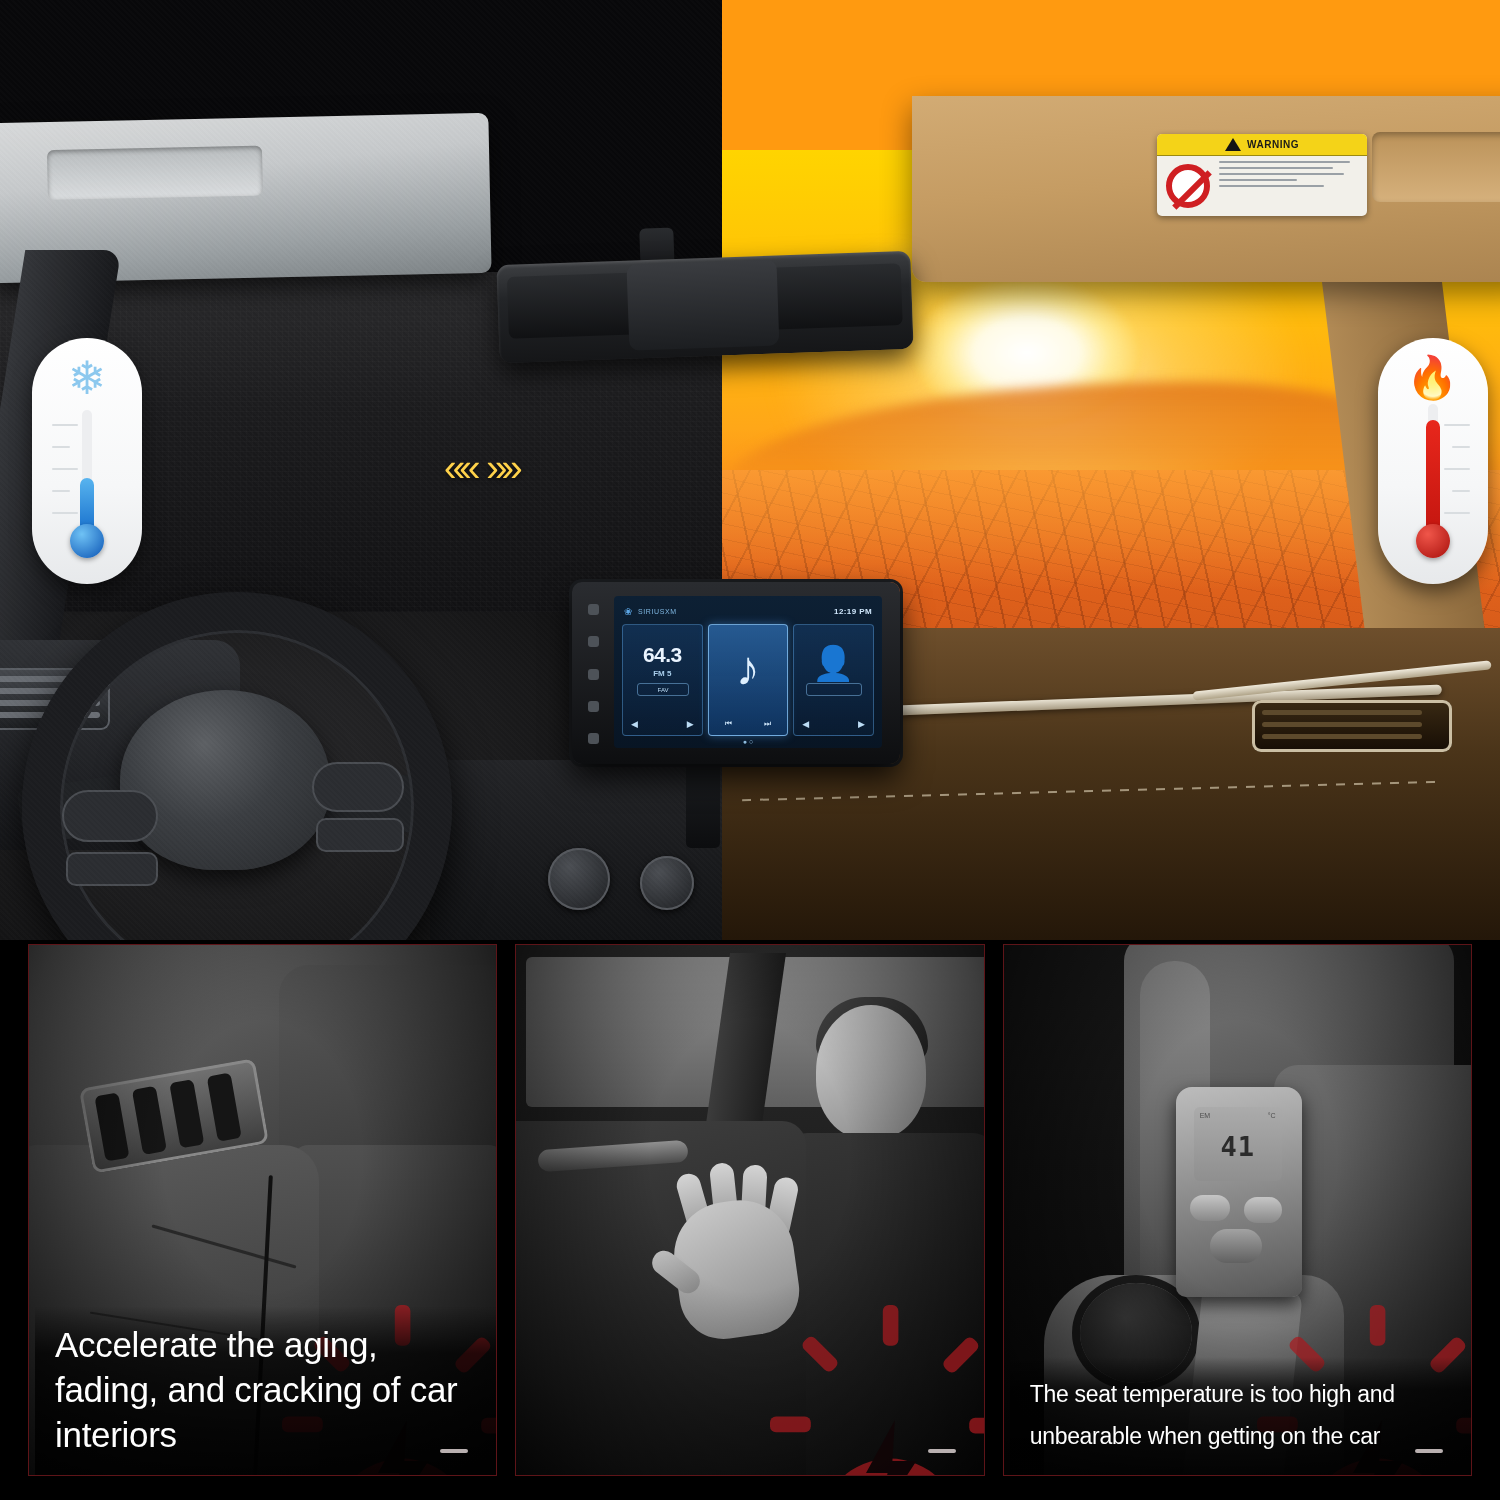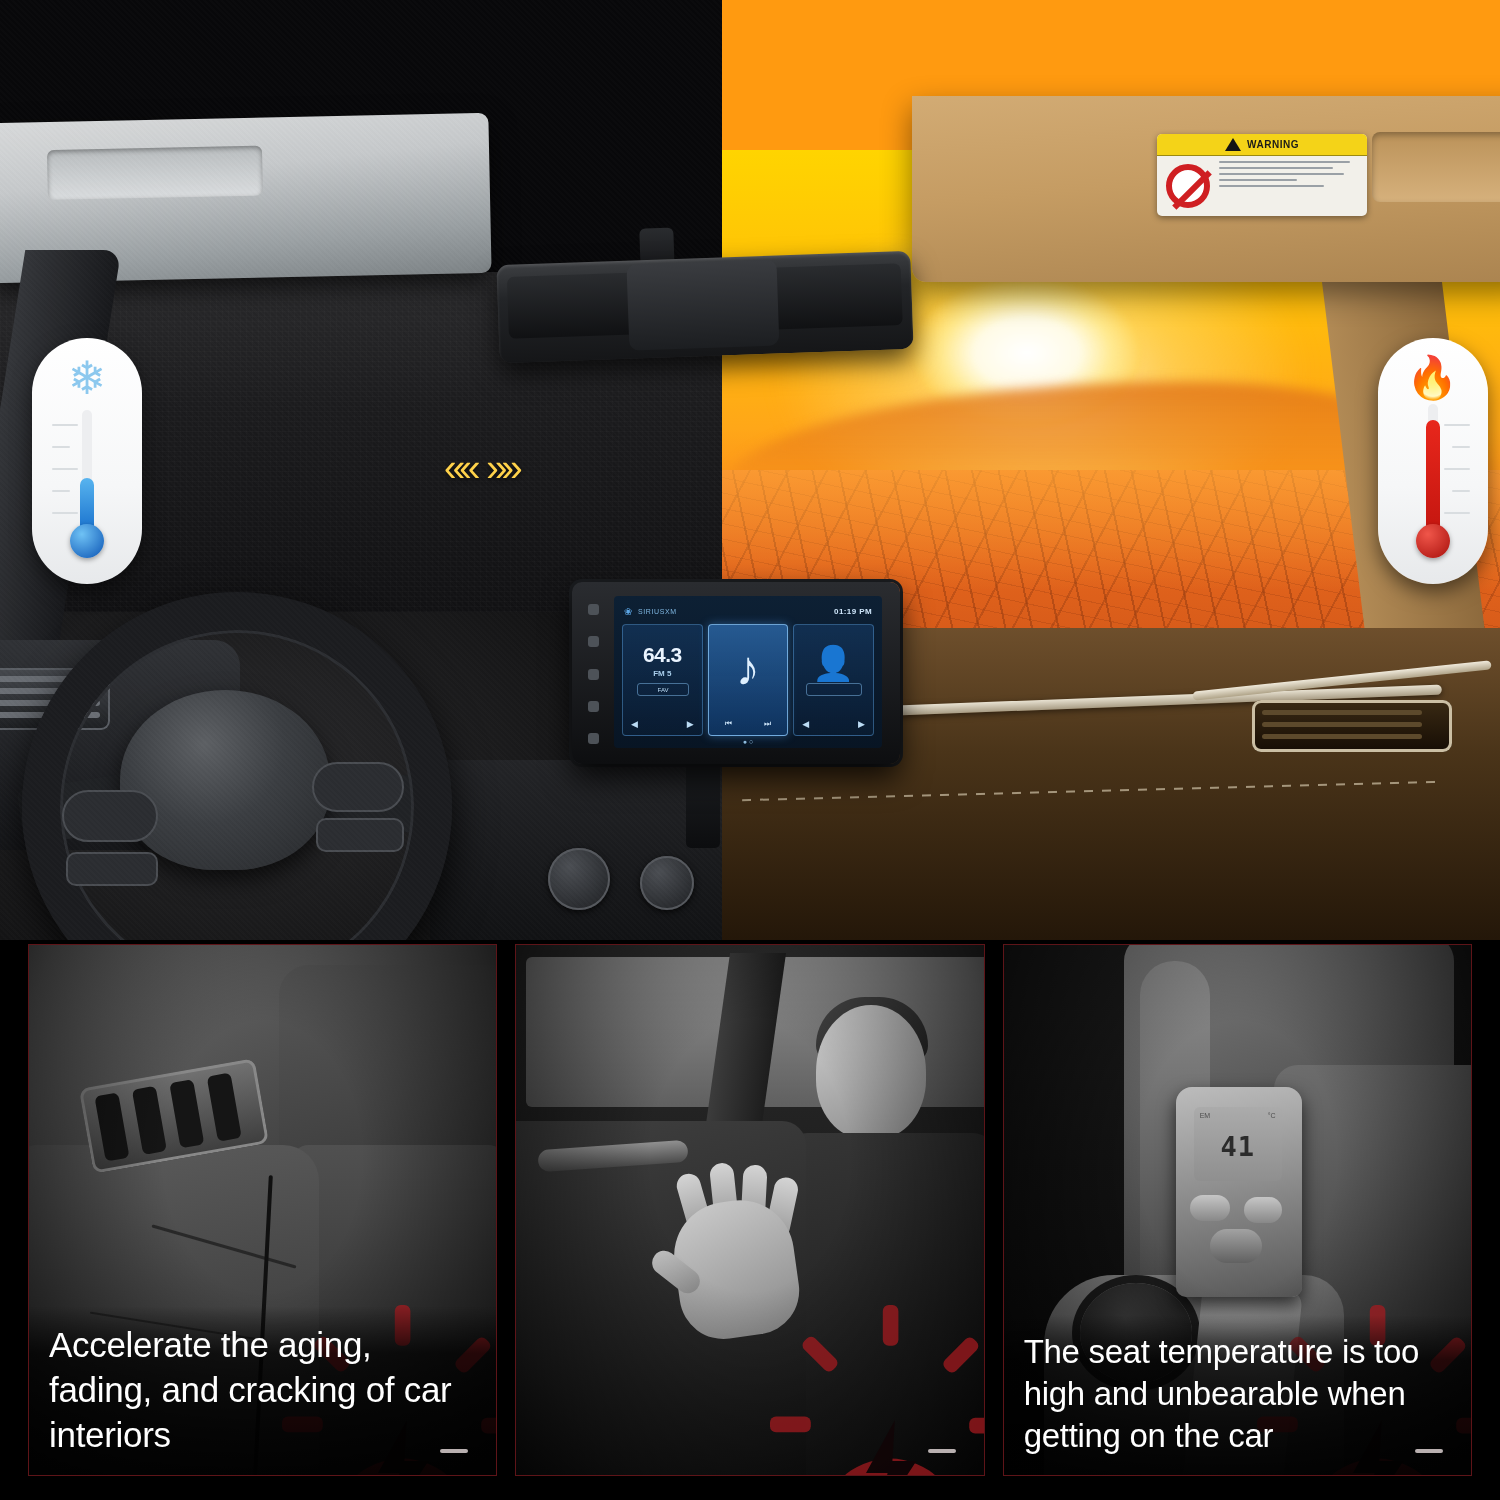--- a/index.html
+++ b/index.html
@@ -304,24 +304,24 @@
       border-radius:16px; background:linear-gradient(170deg,#97999c,#3e4042); }
   .p3-hand { position:absolute; left:40px; top:330px; width:300px; height:230px; border-radius:70px 40px 0 0;
       background:linear-gradient(170deg,#7e8083,#303133); }
   .p3-watch { position:absolute; left:36px; top:8px; width:112px; height:100px; border-radius:50%;
       background:radial-gradient(circle at 40% 35%, #3b3d3f, #121314); box-shadow:0 0 0 8px #1a1b1c; }
 
   
   .pvig { position:absolute; inset:0;
       background:radial-gradient(ellipse at 50% 40%, rgba(0,0,0,0) 30%, rgba(0,0,0,.55) 78%, rgba(0,0,0,.85) 100%); }
   .heatmark { position:absolute; right:-26px; bottom:-70px; width:240px; height:240px; opacity:.72; }
-  .caption { position:absolute; left:0; right:0; bottom:0; padding:16px 20px 18px 20px;
+  .caption { position:absolute; left:6px; right:0; bottom:0; padding:16px 20px 18px 20px;
       background:linear-gradient(180deg, rgba(0,0,0,0) 0%, rgba(0,0,0,.72) 28%, rgba(0,0,0,.92) 100%);
       color:#fff; font-size:35px; line-height:45px; letter-spacing:-.3px; }
-  .caption.small { font-size:33px; line-height:42px; }
+  .caption.small { font-size:23px; line-height:42px; }
   .cap-dash { position:absolute; right:28px; bottom:22px; width:28px; height:4px; background:#b9b0b0; border-radius:2px; }
 </style>
 </head>
 <body>
 
 <div class="stage">
 
   <div class="hero">
 
     <div class="side-after">
@@ -401,21 +401,21 @@
         <span></span>
         <span></span>
         <span></span>
       </div>
       <div class="hu-screen">
         <div class="hu-top">
           <span class="hu-top-left">
             <span class="hu-bt">❀</span>
             <span class="hu-carrier">SIRIUSXM</span>
           </span>
-          <span class="hu-time">01:19 PM</span>
+          <span class="hu-time">12:19 PM</span>
         </div>
         <div class="hu-tiles">
           <div class="hu-tile">
             <div class="hu-freq">64.3</div>
             <div class="hu-band">FM 5</div>
             <div class="hu-pill">FAV</div>
             <span class="hu-prev">◀</span>
             <span class="hu-next">▶</span>
           </div>
           <div class="hu-tile center">

